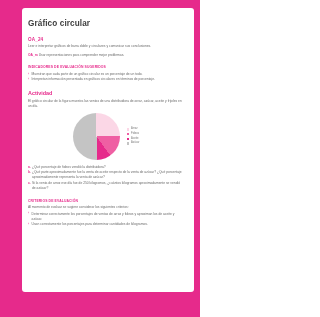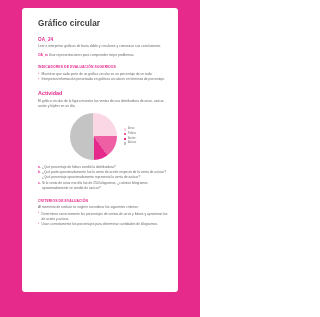--- a/index.html
+++ b/index.html
@@ -17,26 +17,26 @@
     position: absolute;
     left: 0; top: 0;
     width: 200px;
     height: 317px;
     background: #e62a8b;
   }
   .page {
     position: absolute;
     left: 22px;
     top: 8px;
-    width: 156px;
+    width: 172px;
     height: 284px;
     background: #ffffff;
     border-radius: 3px;
     box-sizing: border-box;
-    padding: 11px 10px 8px 16px;
+    padding: 11px 10px 8px 6px;
     overflow: hidden;
   }
   .page-title {
     font-size: 8.2px;
     font-weight: bold;
     color: #3d3d3d;
     letter-spacing: 0.1px;
     margin: 0 0 9px 0;
     line-height: 1.1;
   }

